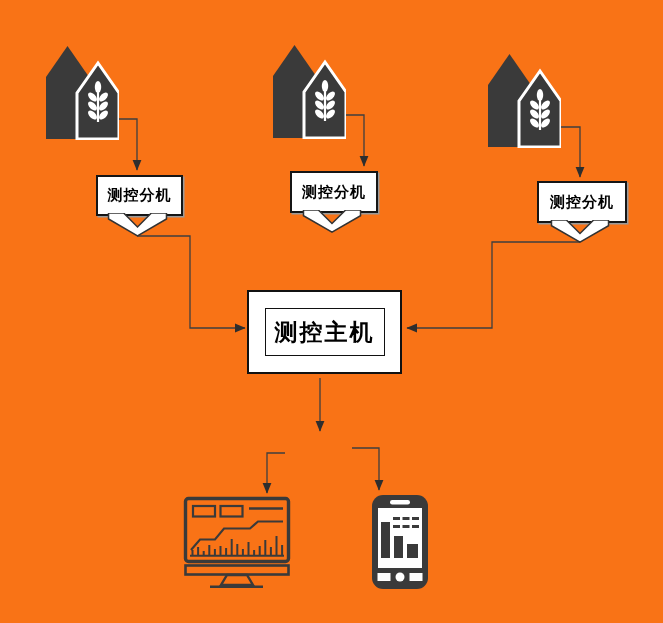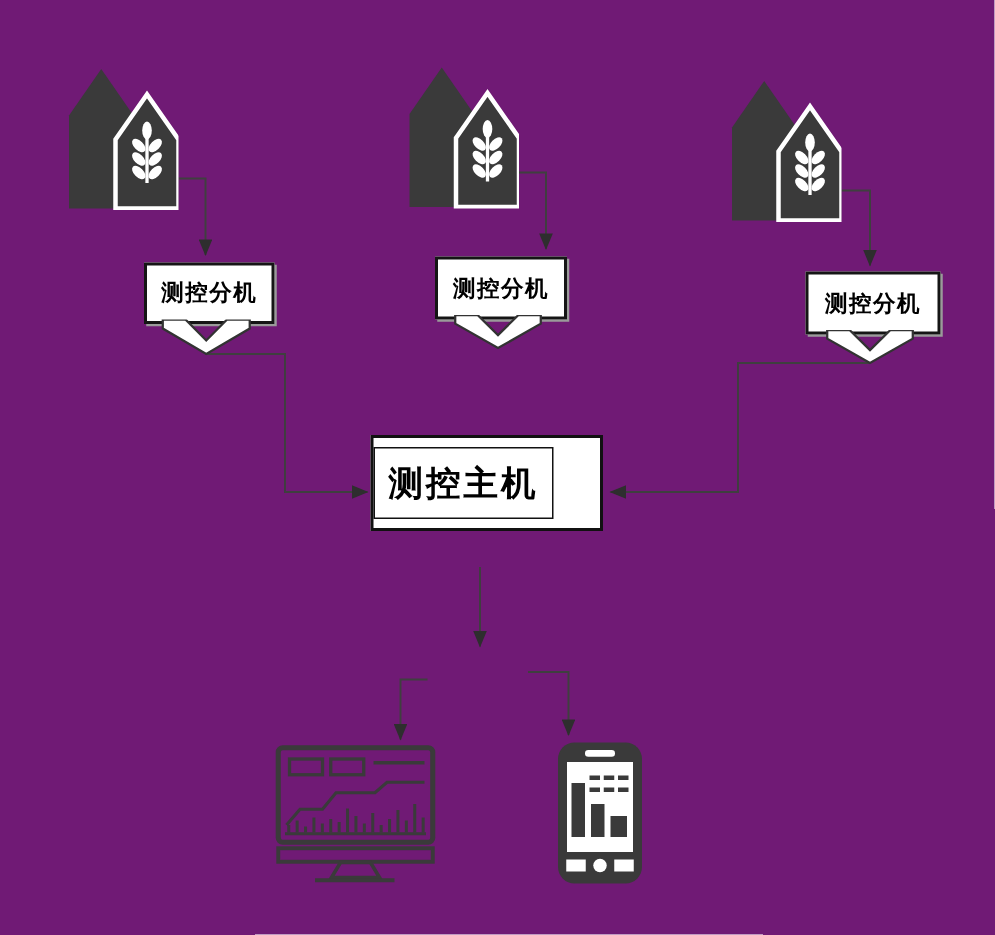--- a/index.html
+++ b/index.html
@@ -1,32 +1,32 @@
 <!DOCTYPE html>
 <html><head>
 <meta charset="utf-8">
 <style>
   html,body{margin:0;padding:0;background:#fff;}
   .canvas{
-    position:relative;width:663px;height:623px;background:#701a75;
+    position:relative;width:663px;height:623px;background:#f97316;
     font-family:"Liberation Serif","DejaVu Serif",serif;overflow:hidden;
   }
   .abs{position:absolute;}
   svg{display:block;}
   .overlay{position:absolute;left:0;top:0;}
   .subbox{
     position:absolute;background:#fff;border:2px solid #151515;
     box-shadow:1.5px 1.5px 0 #9a9a9a;
     display:flex;align-items:center;justify-content:center;
     font-size:15px;font-weight:bold;color:#000;letter-spacing:1px;
   }
   .hostbox{
-    position:absolute;left:247px;top:290px;width:155px;height:64px;
+    position:absolute;left:247px;top:290px;width:155px;height:84px;
     border:2px solid #111;background:#fff;box-sizing:border-box;
-    display:flex;align-items:center;
+    display:flex;align-items:center;justify-content:center;
   }
   .hostbox-inner{
     width:120px;height:48px;border:1.5px solid #111;box-sizing:border-box;
     display:flex;align-items:center;justify-content:center;
     font-size:23px;font-weight:bold;color:#000;letter-spacing:2px;
   }
   .modulebox{
     position:absolute;left:285px;top:433px;width:67px;height:33px;
     border:1.5px solid #222;background:#fff;box-sizing:border-box;
     display:flex;align-items:center;justify-content:center;

